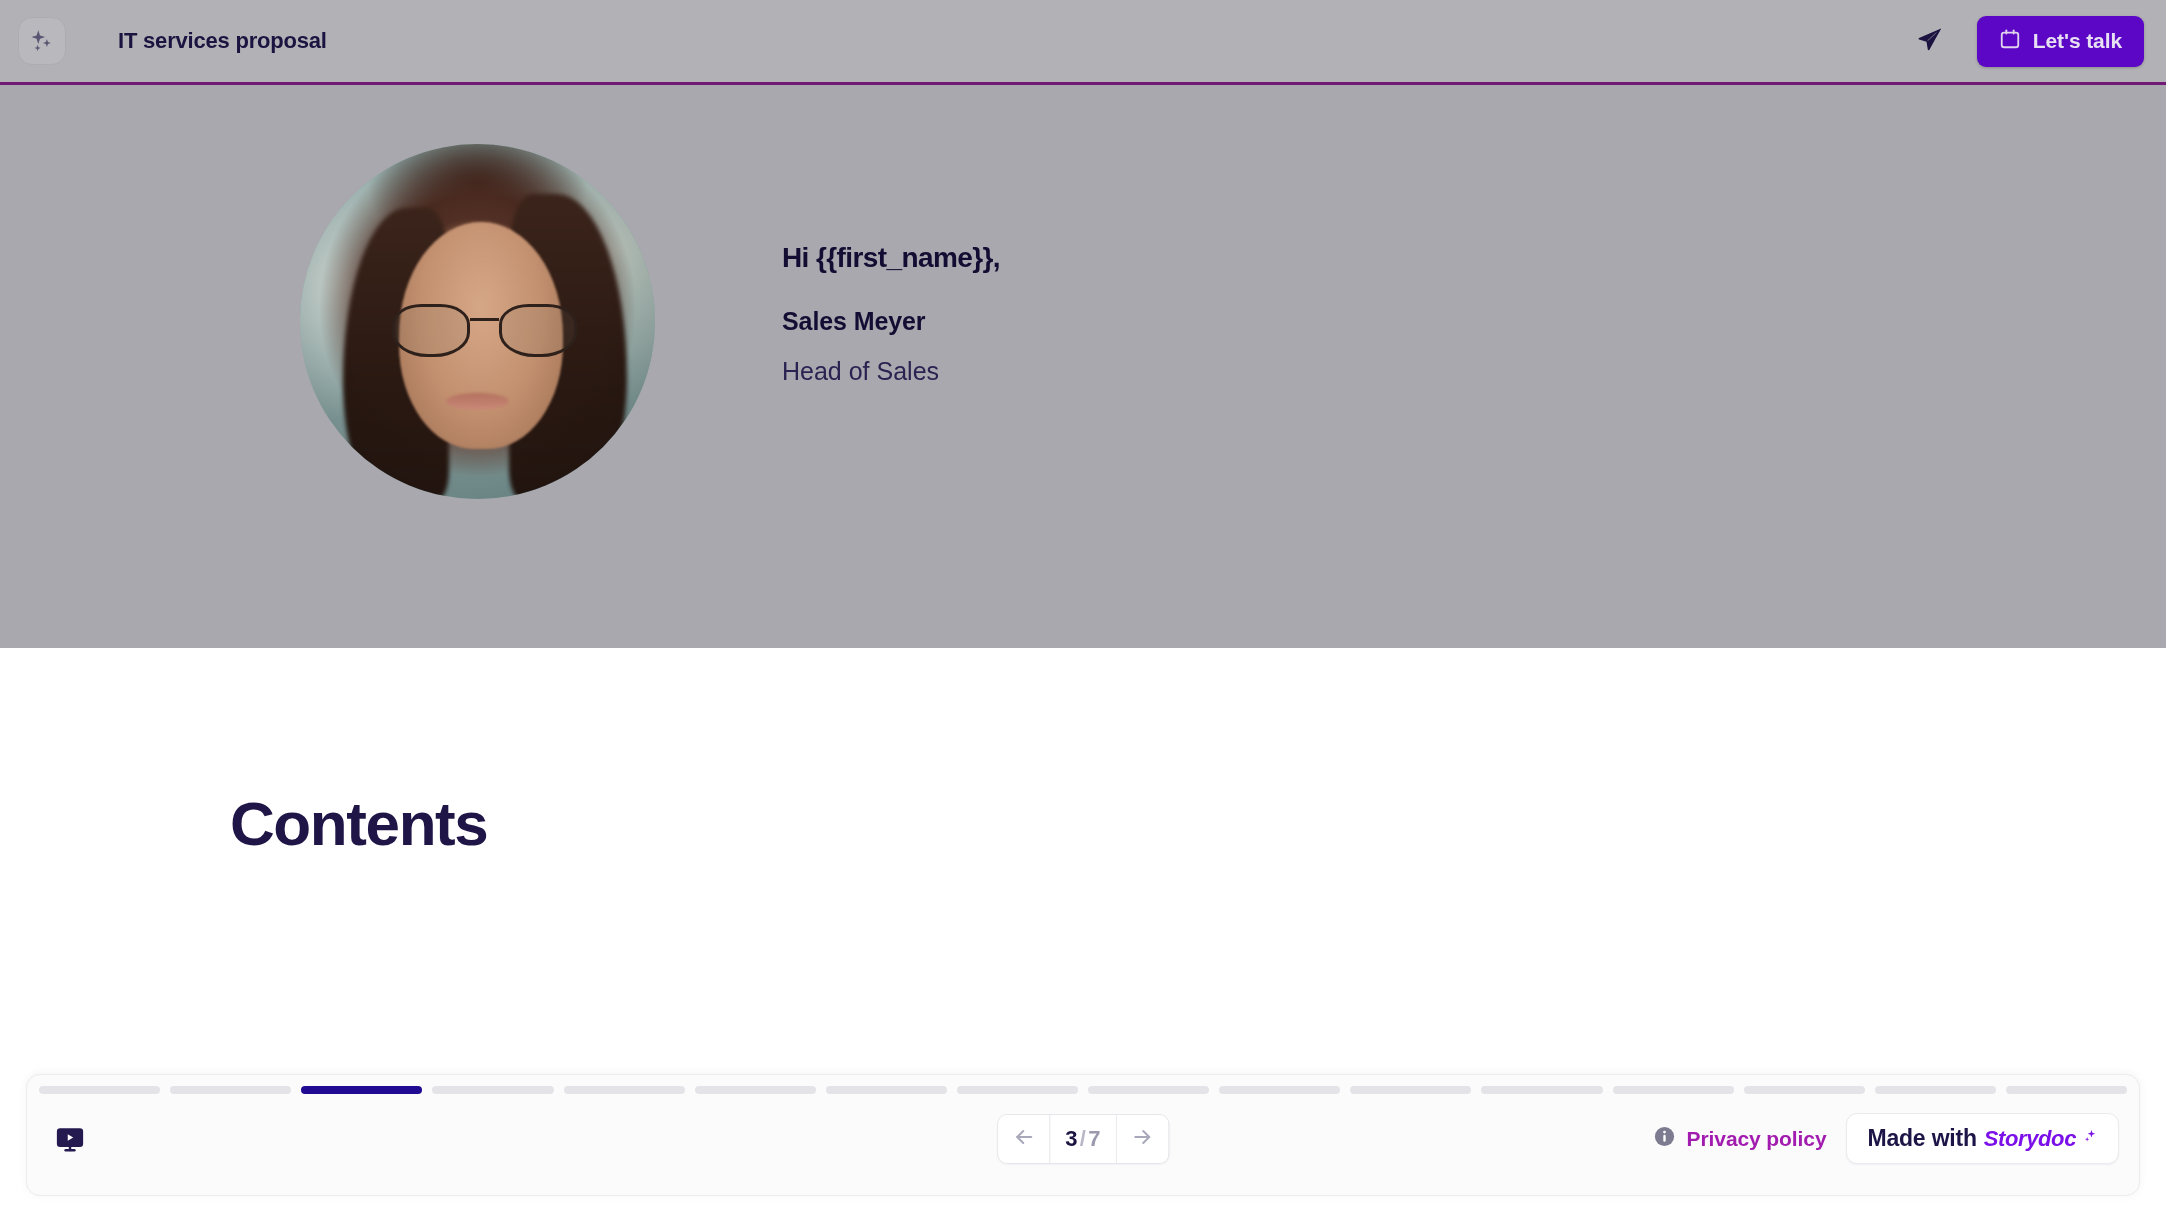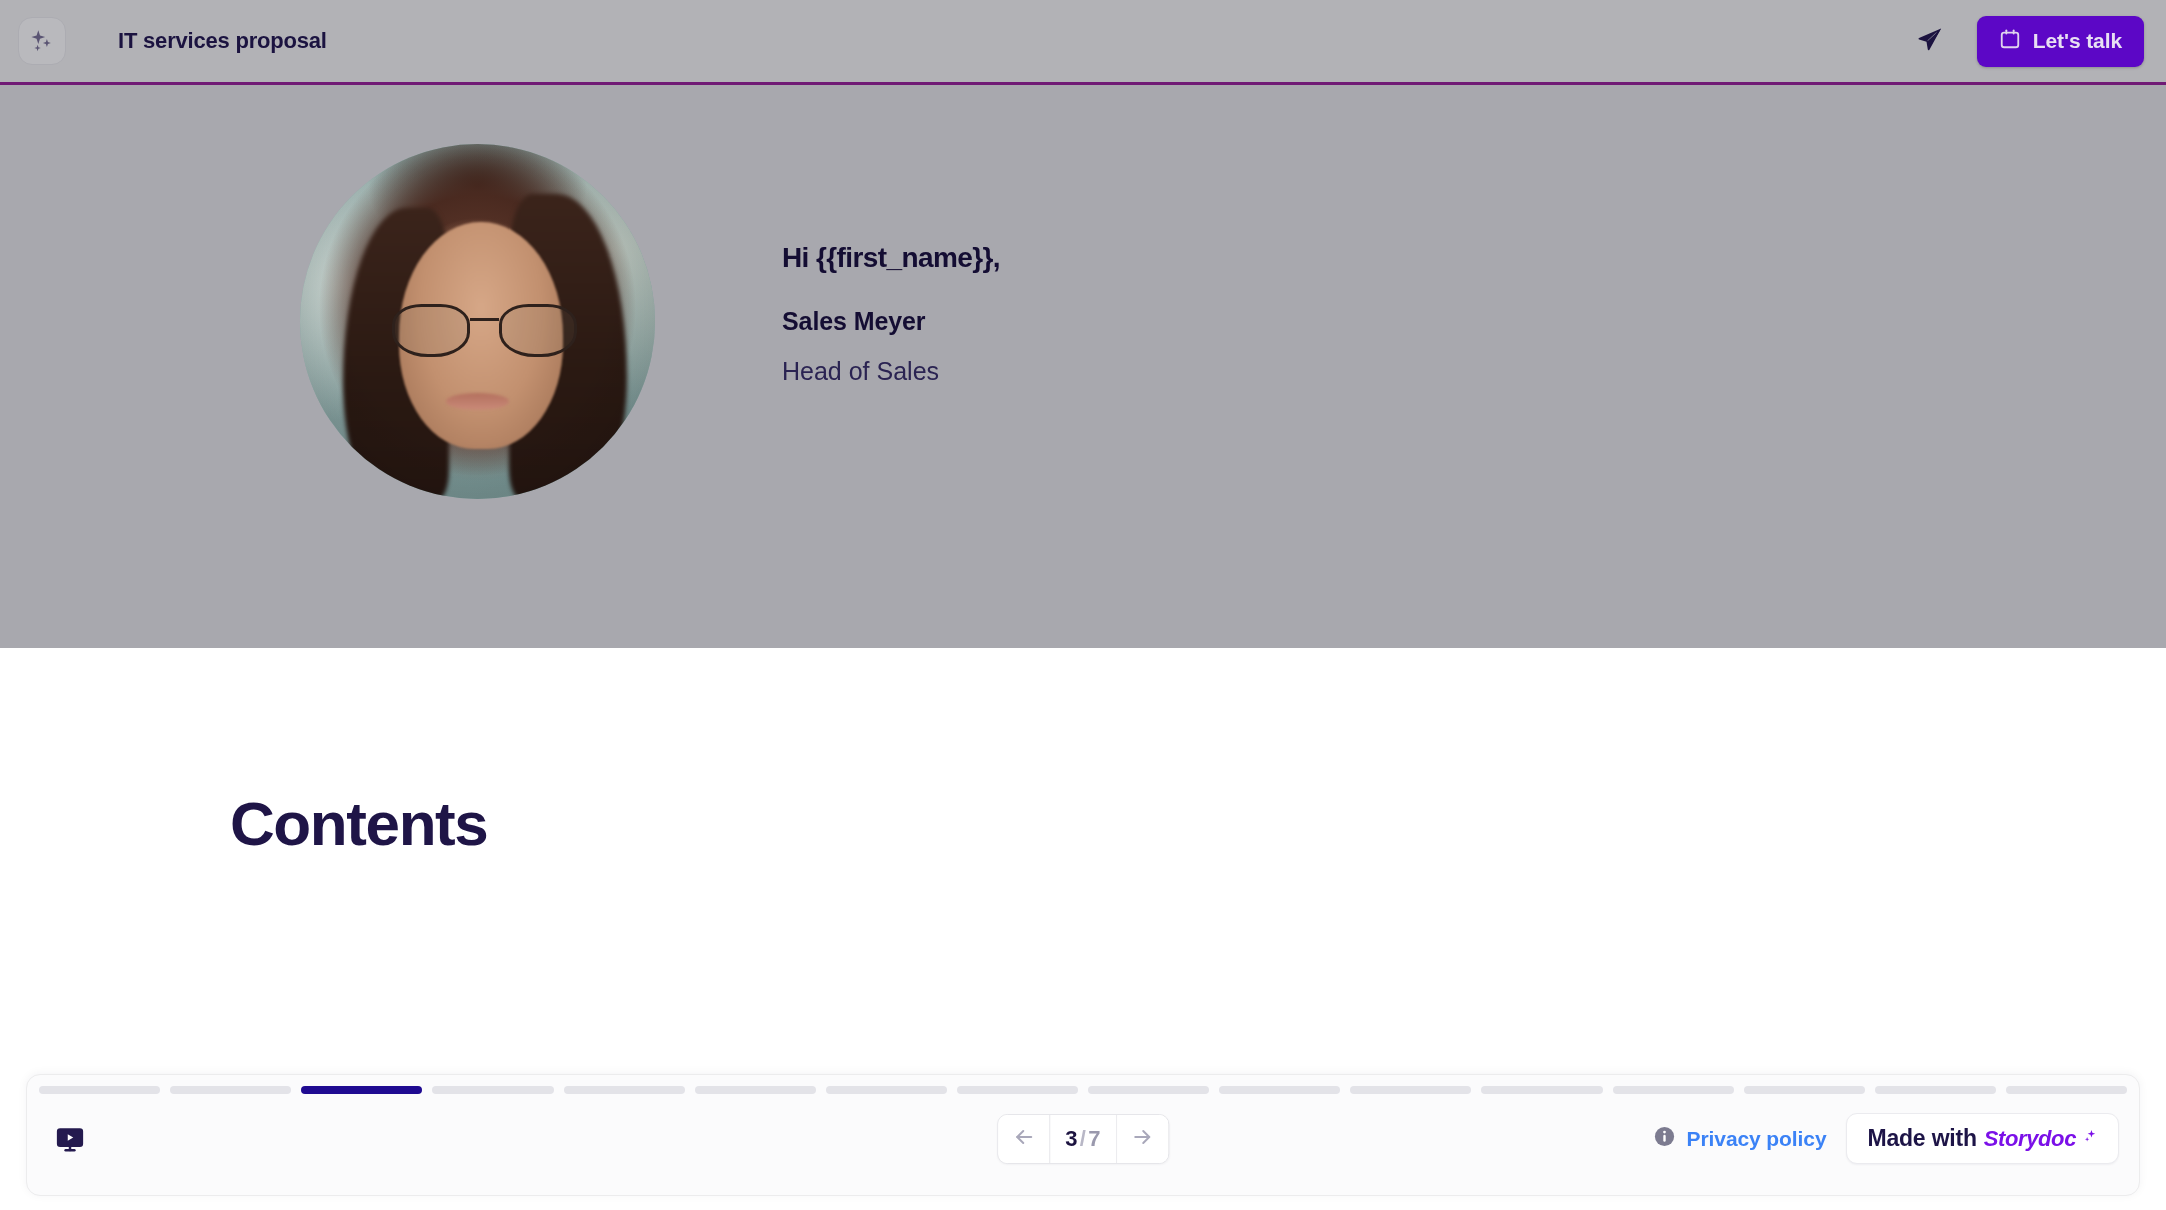--- a/index.html
+++ b/index.html
@@ -330,21 +330,21 @@
     display: flex;
     align-items: center;
     gap: 20px;
   }
   .privacy {
     display: flex;
     align-items: center;
     gap: 11px;
     font-size: 21px;
     font-weight: bold;
-    color: #3b82f6;
+    color: #a21caf;
     cursor: pointer;
     letter-spacing: -0.1px;
   }
   .made-with {
     display: flex;
     align-items: center;
     gap: 7px;
     height: 51px;
     padding: 0 20px;
     background: #ffffff;

